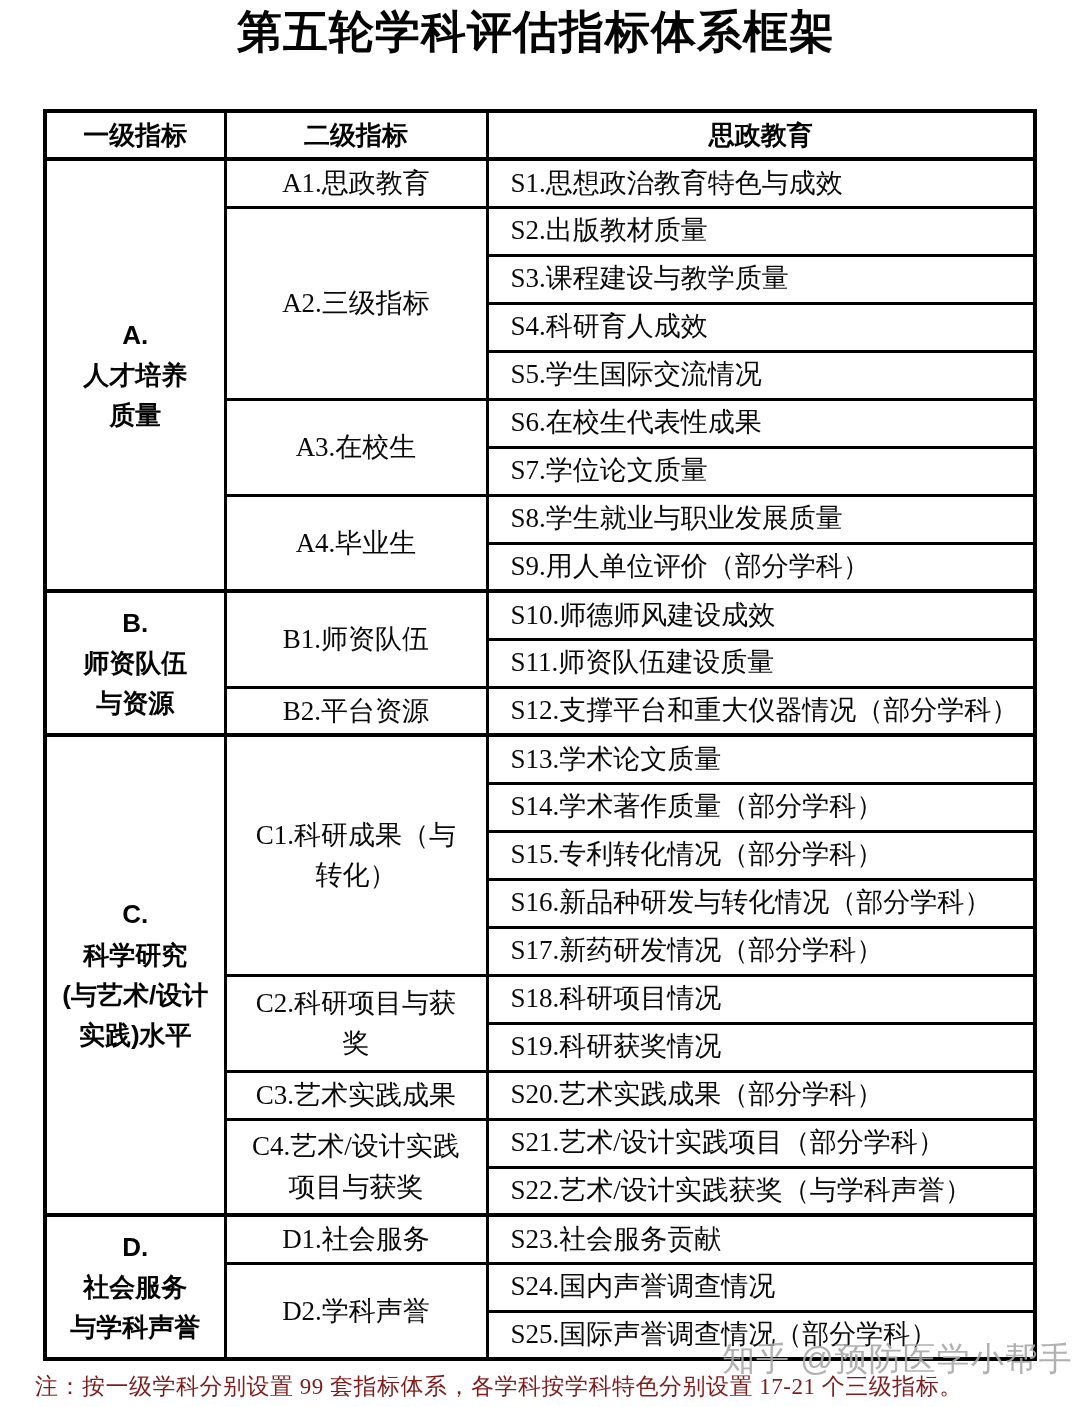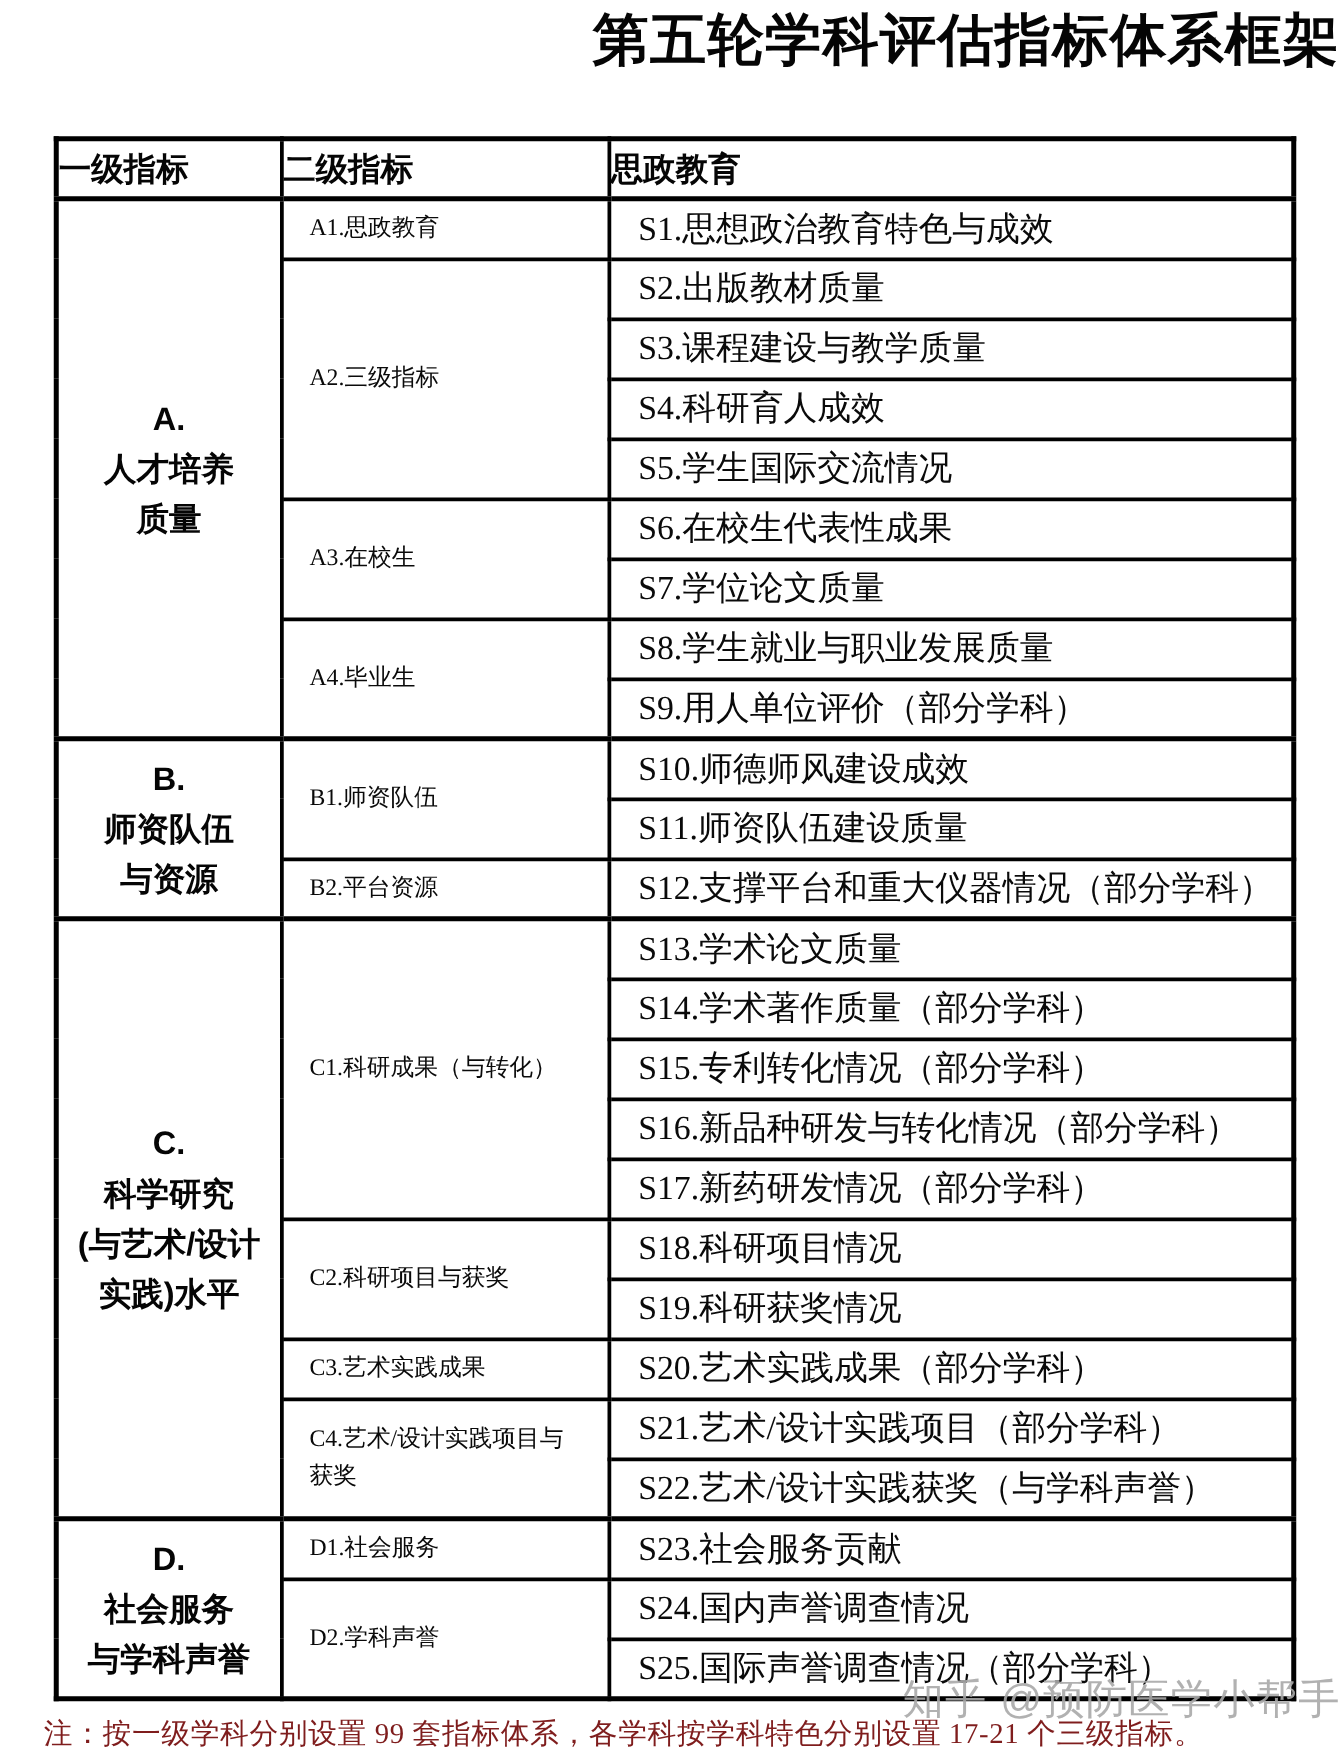--- a/index.html
+++ b/index.html
@@ -7,21 +7,21 @@
     width: 1072px; height: 1407px;
     background: #ffffff;
     font-family: "Liberation Serif", serif;
     color: #111;
     position: relative;
     overflow: hidden;
   }
   .page-title {
     position: absolute;
     top: 2px; left: 0; width: 1072px;
-    text-align: right;
+    text-align: center;
     font-family: "Liberation Sans", sans-serif;
     font-weight: 900;
     font-size: 45px;
     letter-spacing: 1px;
     color: #050505;
   }
   table.indicator-table {
     position: absolute;
     left: 43px; top: 109px;
     width: 990px;
@@ -33,34 +33,35 @@
     border: 3px solid #000;
     vertical-align: middle;
   }
   table.indicator-table { border: 4px solid #000; }
   tr.sec-top td { border-top-width: 4px; }
   th.hdr {
     height: 48px;
     font-family: "Liberation Sans", sans-serif;
     font-weight: 700;
     font-size: 26px;
-    text-align: left;
+    text-align: center;
     color: #050505;
   }
   td.c1 {
     font-family: "Liberation Sans", sans-serif;
     font-weight: 700;
     font-size: 26px;
     text-align: center;
     white-space: pre-line;
     line-height: 1.55;
     color: #050505;
   }
   td.c2 {
-    font-size: 19px;
+    font-size: 27px;
+    text-align: center;
     line-height: 1.5;
     padding: 0 21px;
     color: #0a0a0a;
   }
   td.c3 {
     font-size: 27px;
     text-align: left;
     padding-left: 22px;
     padding-right: 8px;
     line-height: 1.3;

